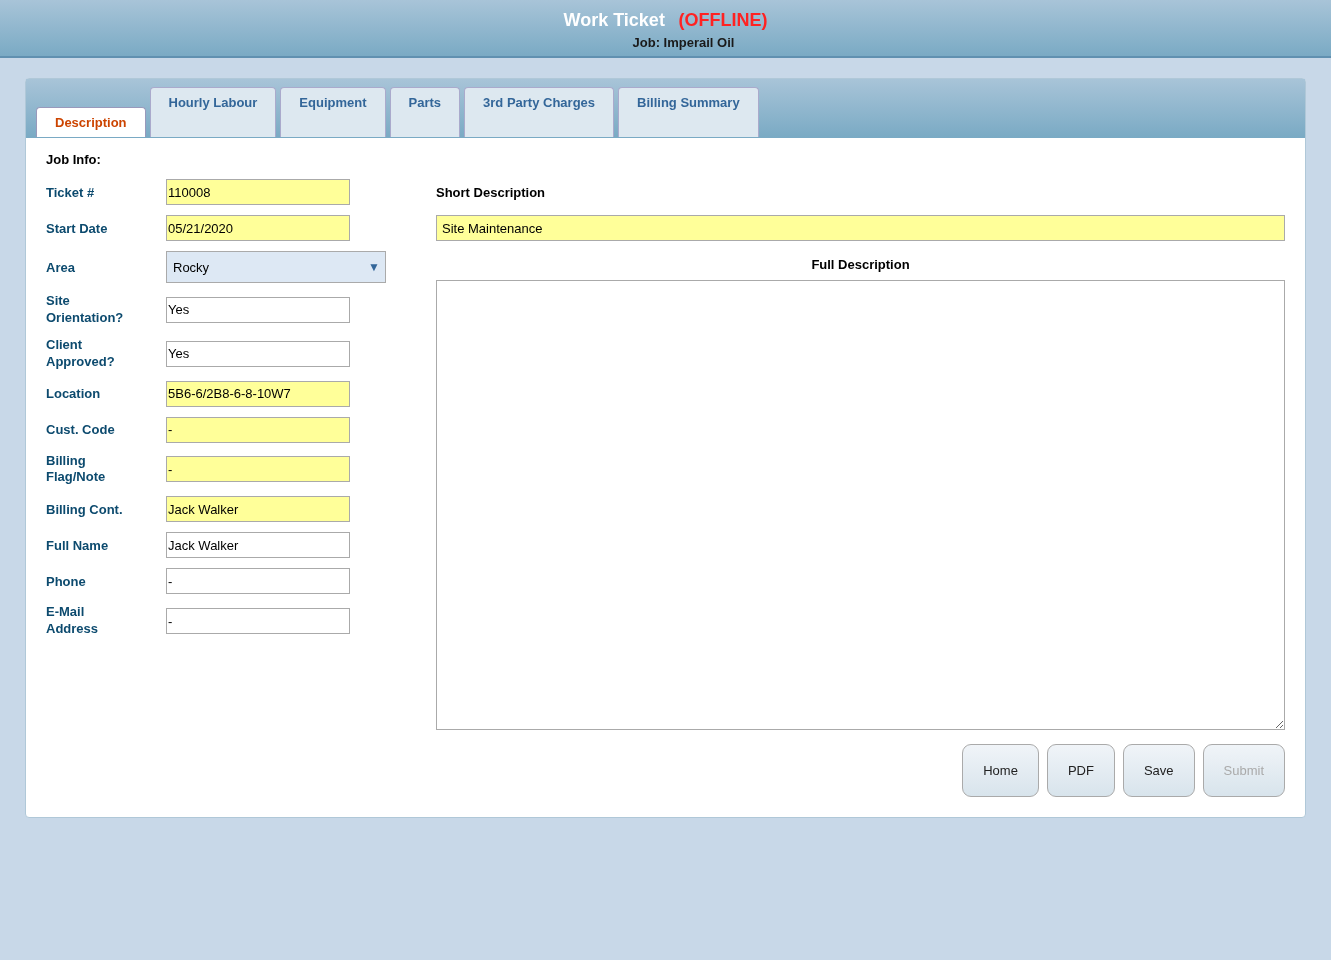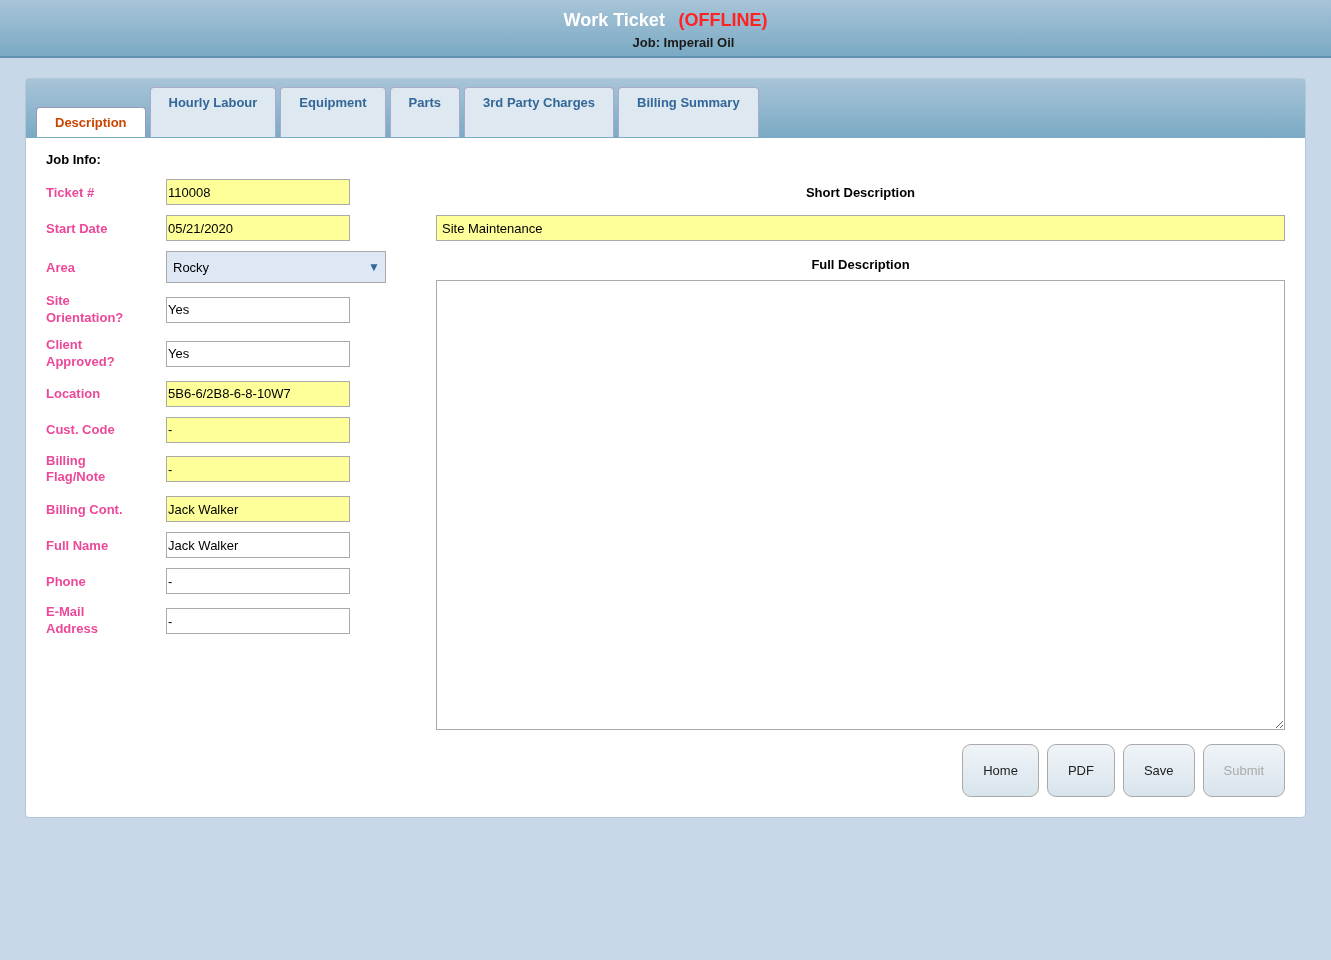--- a/index.html
+++ b/index.html
@@ -77,21 +77,21 @@
     }
     .form-row {
       display: flex;
       align-items: center;
       margin-bottom: 10px;
     }
     .field-label {
       font-weight: bold;
       font-size: 13px;
       min-width: 120px;
-      color: #ec4899;
+      color: #0c4a6e;
     }
     input[type="text"] {
       height: 26px;
       padding: 2px 1px;
       font-size: 13px;
       border: 1px solid #aaa;
       width: 184px;
     }
     input.yellow-bg {
       background-color: #ffff99;
@@ -244,21 +244,21 @@
 
         <div class="form-row">
           <span class="field-label" style="line-height:1.3;">E-Mail<br>Address</span>
           <input type="text" value="-" style="">
         </div>
       </div>
 
       <div style="flex:1; display:flex; flex-direction:column; gap:8px;">
 
         <div style="display:flex; align-items:center; margin-bottom:2px; height:26px;">
-          <span style="font-weight:bold; font-size:13px; text-align:center; width:100%;">Short Description</span>
+          <span style="font-weight:bold; font-size:13px; width:100%;">Short Description</span>
         </div>
         <div style="margin-bottom:8px;">
           <input type="text" value="Site Maintenance" style="width: 100%; height: 26px; padding: 2px 5px; font-size: 13px; border: 1px solid rgb(170, 170, 170); background: rgb(255, 255, 153);">
         </div>
 
         <div style="font-weight:bold; font-size:13px; text-align:center;">Full Description</div>
         <textarea style="flex: 1 1 0%; min-height: 450px; border: 1px solid rgb(170, 170, 170); padding: 4px; font-size: 13px; resize: vertical;"></textarea>
       </div>
     </div>
 

